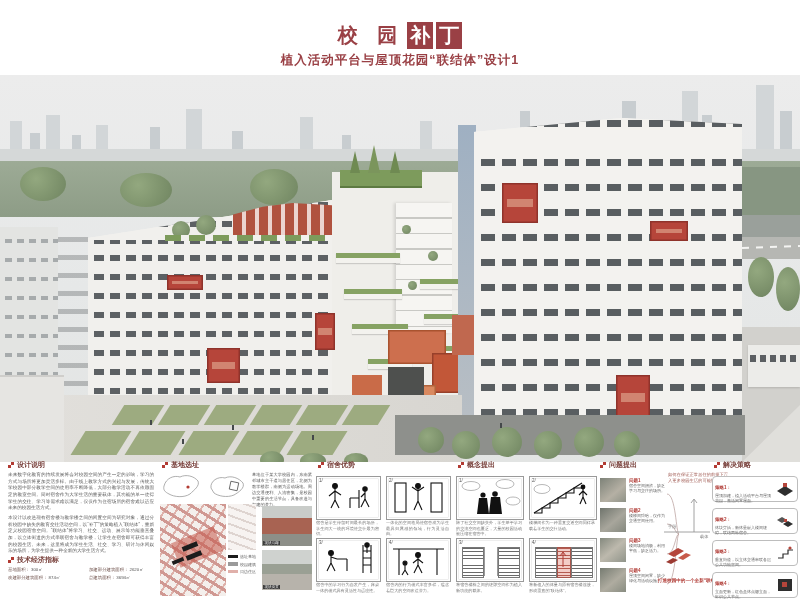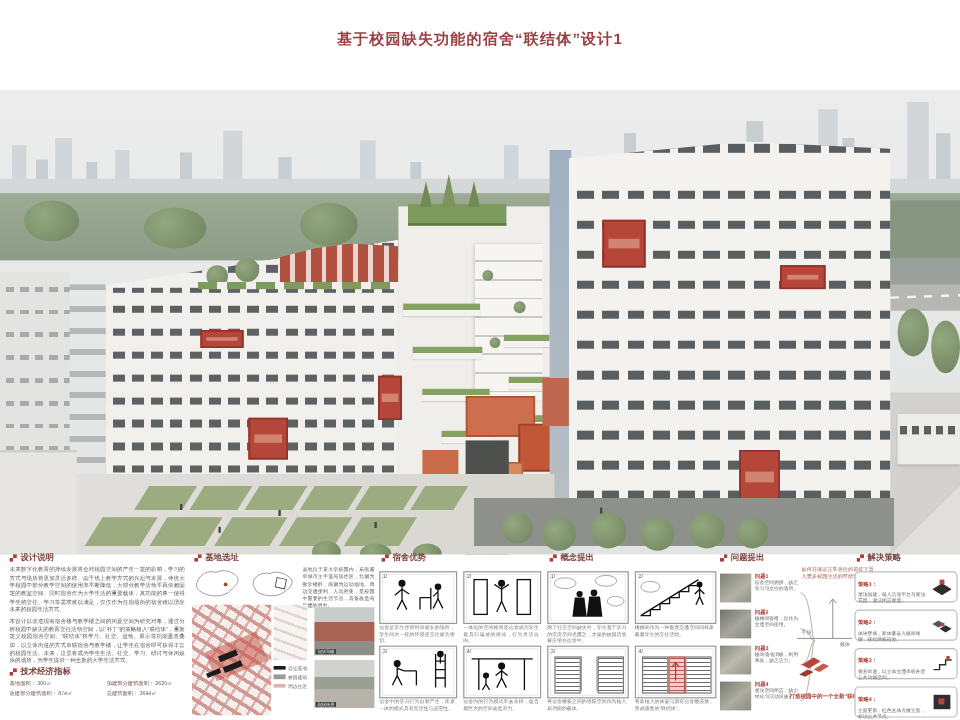--- a/index.html
+++ b/index.html
@@ -53,21 +53,22 @@
   .chip{position:absolute;left:1px;bottom:1px;background:#3c3c3c;color:#eee;font-size:3.6px;padding:0 1.5px;}
   .stat-row{display:flex;font-size:4.4px;color:#6a4c46;line-height:1.8;}
   .stat-row .v{color:#555;margin-left:1px;}
 </style>
 </head>
 <body>
 
 <div class="board">
 
   <div class="hdr">
-    <div class="subtitle">基于校园缺失功能的宿舍“联结体”设计1</div>
+    <div class="title-line"><span>校 园</span><span class="patch">补</span><span class="patch">丁</span></div>
+    <div class="subtitle">植入活动平台与屋顶花园“联结体”设计1</div>
   </div>
 
   <div class="render">
 
     <div class="sk" style="left:10px;top:46px;width:12px;height:56px;"></div>
     <div class="sk sk2" style="left:30px;top:58px;width:10px;height:44px;"></div>
     <div class="sk" style="left:46px;top:40px;width:14px;height:62px;"></div>
     <div class="sk sk2" style="left:72px;top:60px;width:9px;height:42px;"></div>
     <div class="sk" style="left:96px;top:50px;width:12px;height:52px;"></div>
     <div class="sk sk2" style="left:150px;top:52px;width:10px;height:50px;"></div>

